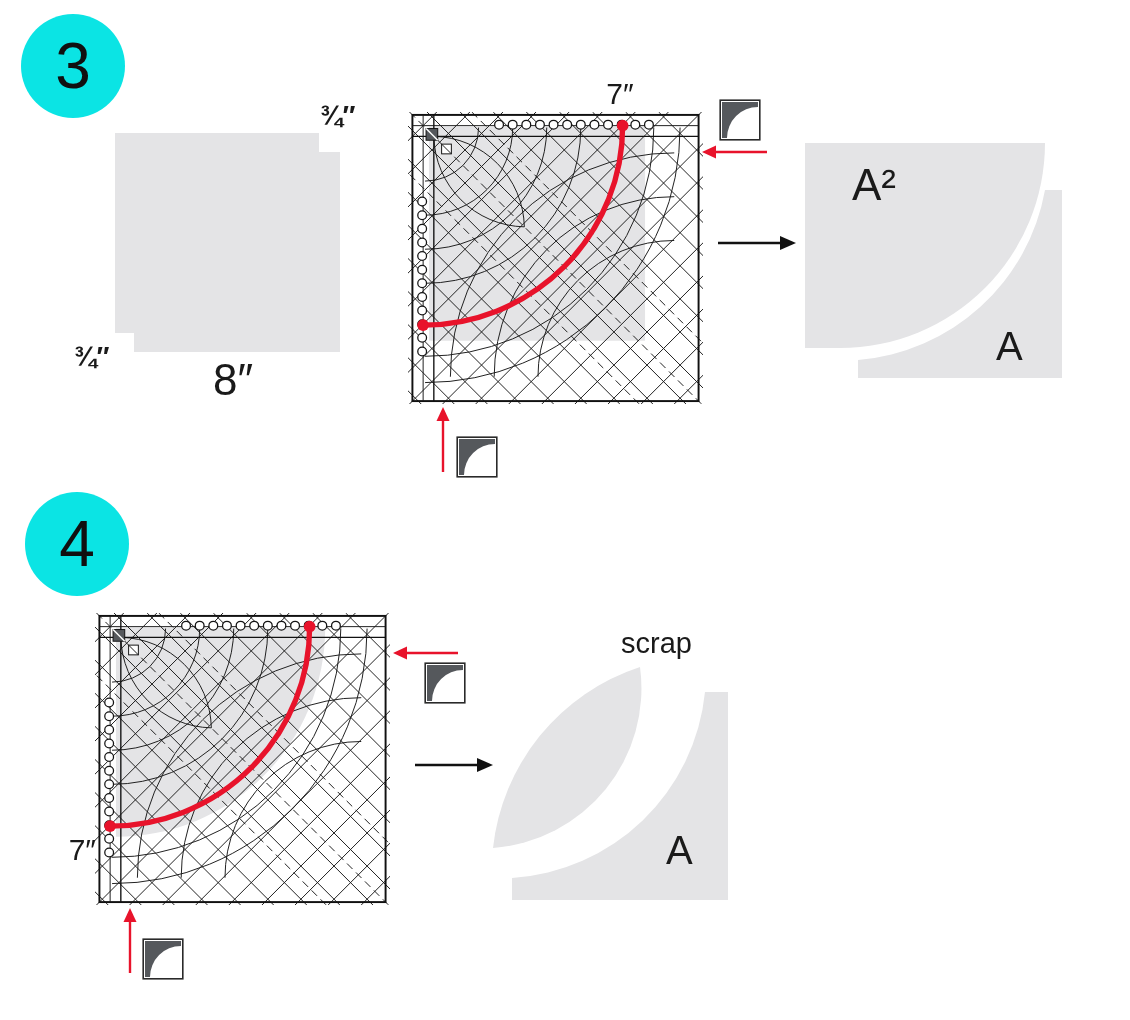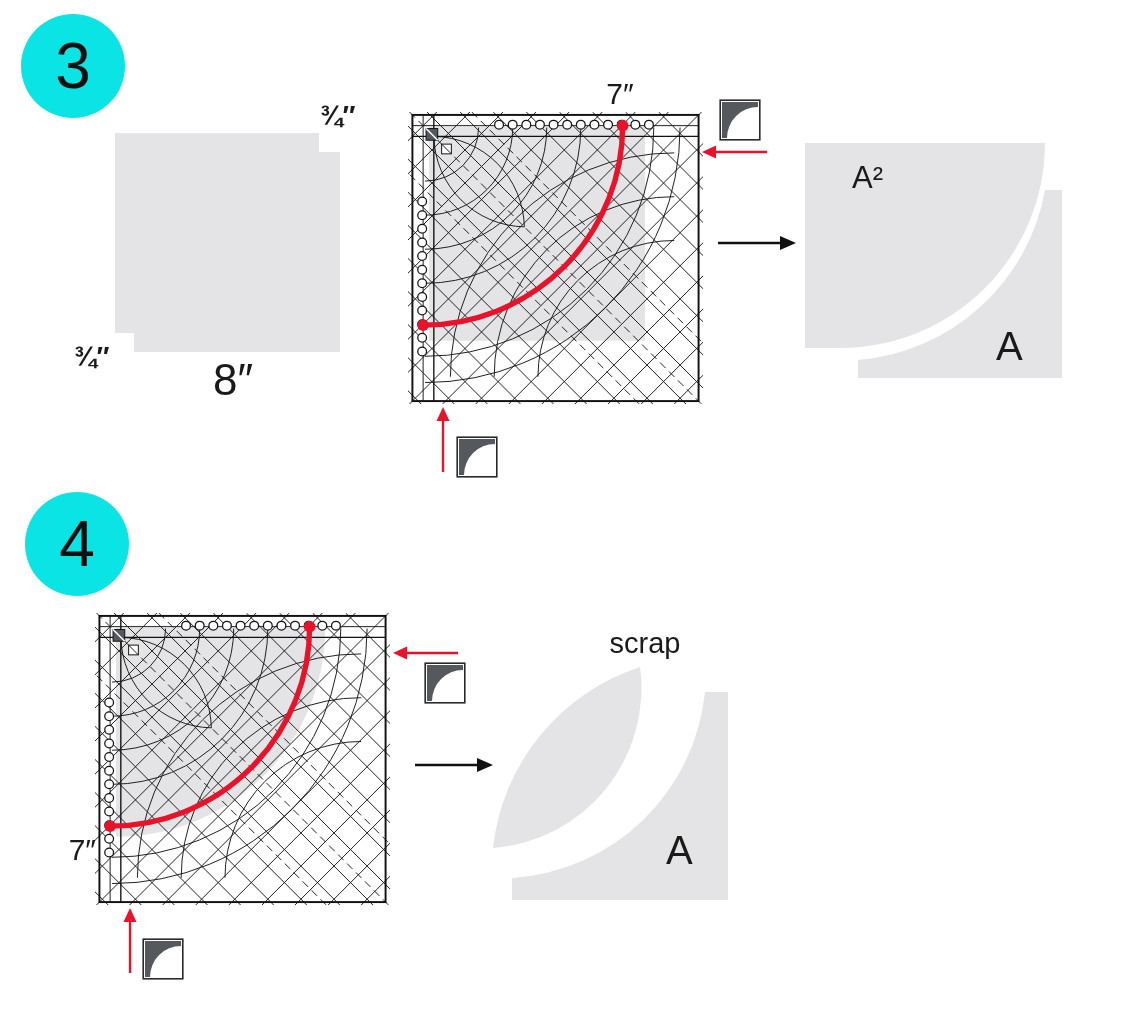--- a/index.html
+++ b/index.html
@@ -165,21 +165,21 @@
   <svg class="abs" style="left:716px;top:233px" width="82" height="20" viewBox="0 0 82 20">
     <line class="blkline" x1="2" y1="10" x2="66" y2="10"></line>
     <polygon class="blkfill" points="80,10 64,3 64,17"></polygon>
   </svg>
 
   <svg class="abs" style="left:805px;top:143px" width="258" height="236" viewBox="0 0 258 236">
     <path class="gray-piece" d="M0 0 H240 A205 205 0 0 1 35 205 H0 Z"></path>
     <path class="gray-piece" d="M240 47 H257 V235 H53 V217 A207 207 0 0 0 240 47 Z"></path>
   </svg>
 
-  <div class="lbl" style="left:852px;top:162px;font-size:31px">A²</div>
+  <div class="lbl" style="left:852px;top:162px;font-size:44px">A²</div>
 
   <div class="lbl" style="left:996px;top:325px;font-size:40px">A</div>
 
   <div class="badge" style="left:25px;top:492px">4</div>
 
   <svg id="ruler4" class="abs" style="left:95px;top:613px" width="295" height="292" viewBox="0 0 300 300">
       <path d="M20 15 H235 A215 215 0 0 1 20 230 Z" class="rfab"></path>
       <line x1="-288" y1="0" x2="42" y2="330" class="rl"></line>
       <line x1="-254" y1="0" x2="76" y2="330" class="rl"></line>
       <line x1="-220" y1="0" x2="110" y2="330" class="rl"></line>
@@ -286,21 +286,21 @@
   <svg class="abs" style="left:142px;top:938px" width="42" height="42" viewBox="0 0 42 42">
     <rect class="icon-frame" x="1.2" y="1.2" width="39.6" height="39.6"></rect>
     <path class="icon-dark" d="M3 3 H39 V8 A31 31 0 0 0 8 39 H3 Z"></path>
   </svg>
 
   <svg class="abs" style="left:413px;top:755px" width="82" height="20" viewBox="0 0 82 20">
     <line class="blkline" x1="2" y1="10" x2="66" y2="10"></line>
     <polygon class="blkfill" points="80,10 64,3 64,17"></polygon>
   </svg>
 
-  <div class="lbl" style="left:598px;top:628px;width:94px;text-align:center;font-size:29px">scrap</div>
+  <div class="lbl" style="left:598px;top:628px;width:94px;text-align:right;font-size:29px">scrap</div>
 
   <svg class="abs" style="left:490px;top:663px" width="245" height="240" viewBox="0 0 245 240">
     <path class="gray-piece" d="M150 4 A160 160 0 0 1 3 185 A215 215 0 0 1 150 4 Z"></path>
     <path class="gray-piece" d="M215 29 H238 V237 H22 V215 A207 207 0 0 0 215 29 Z"></path>
   </svg>
 
   <div class="lbl" style="left:666px;top:829px;font-size:40px">A</div>
 
 </div>
 

